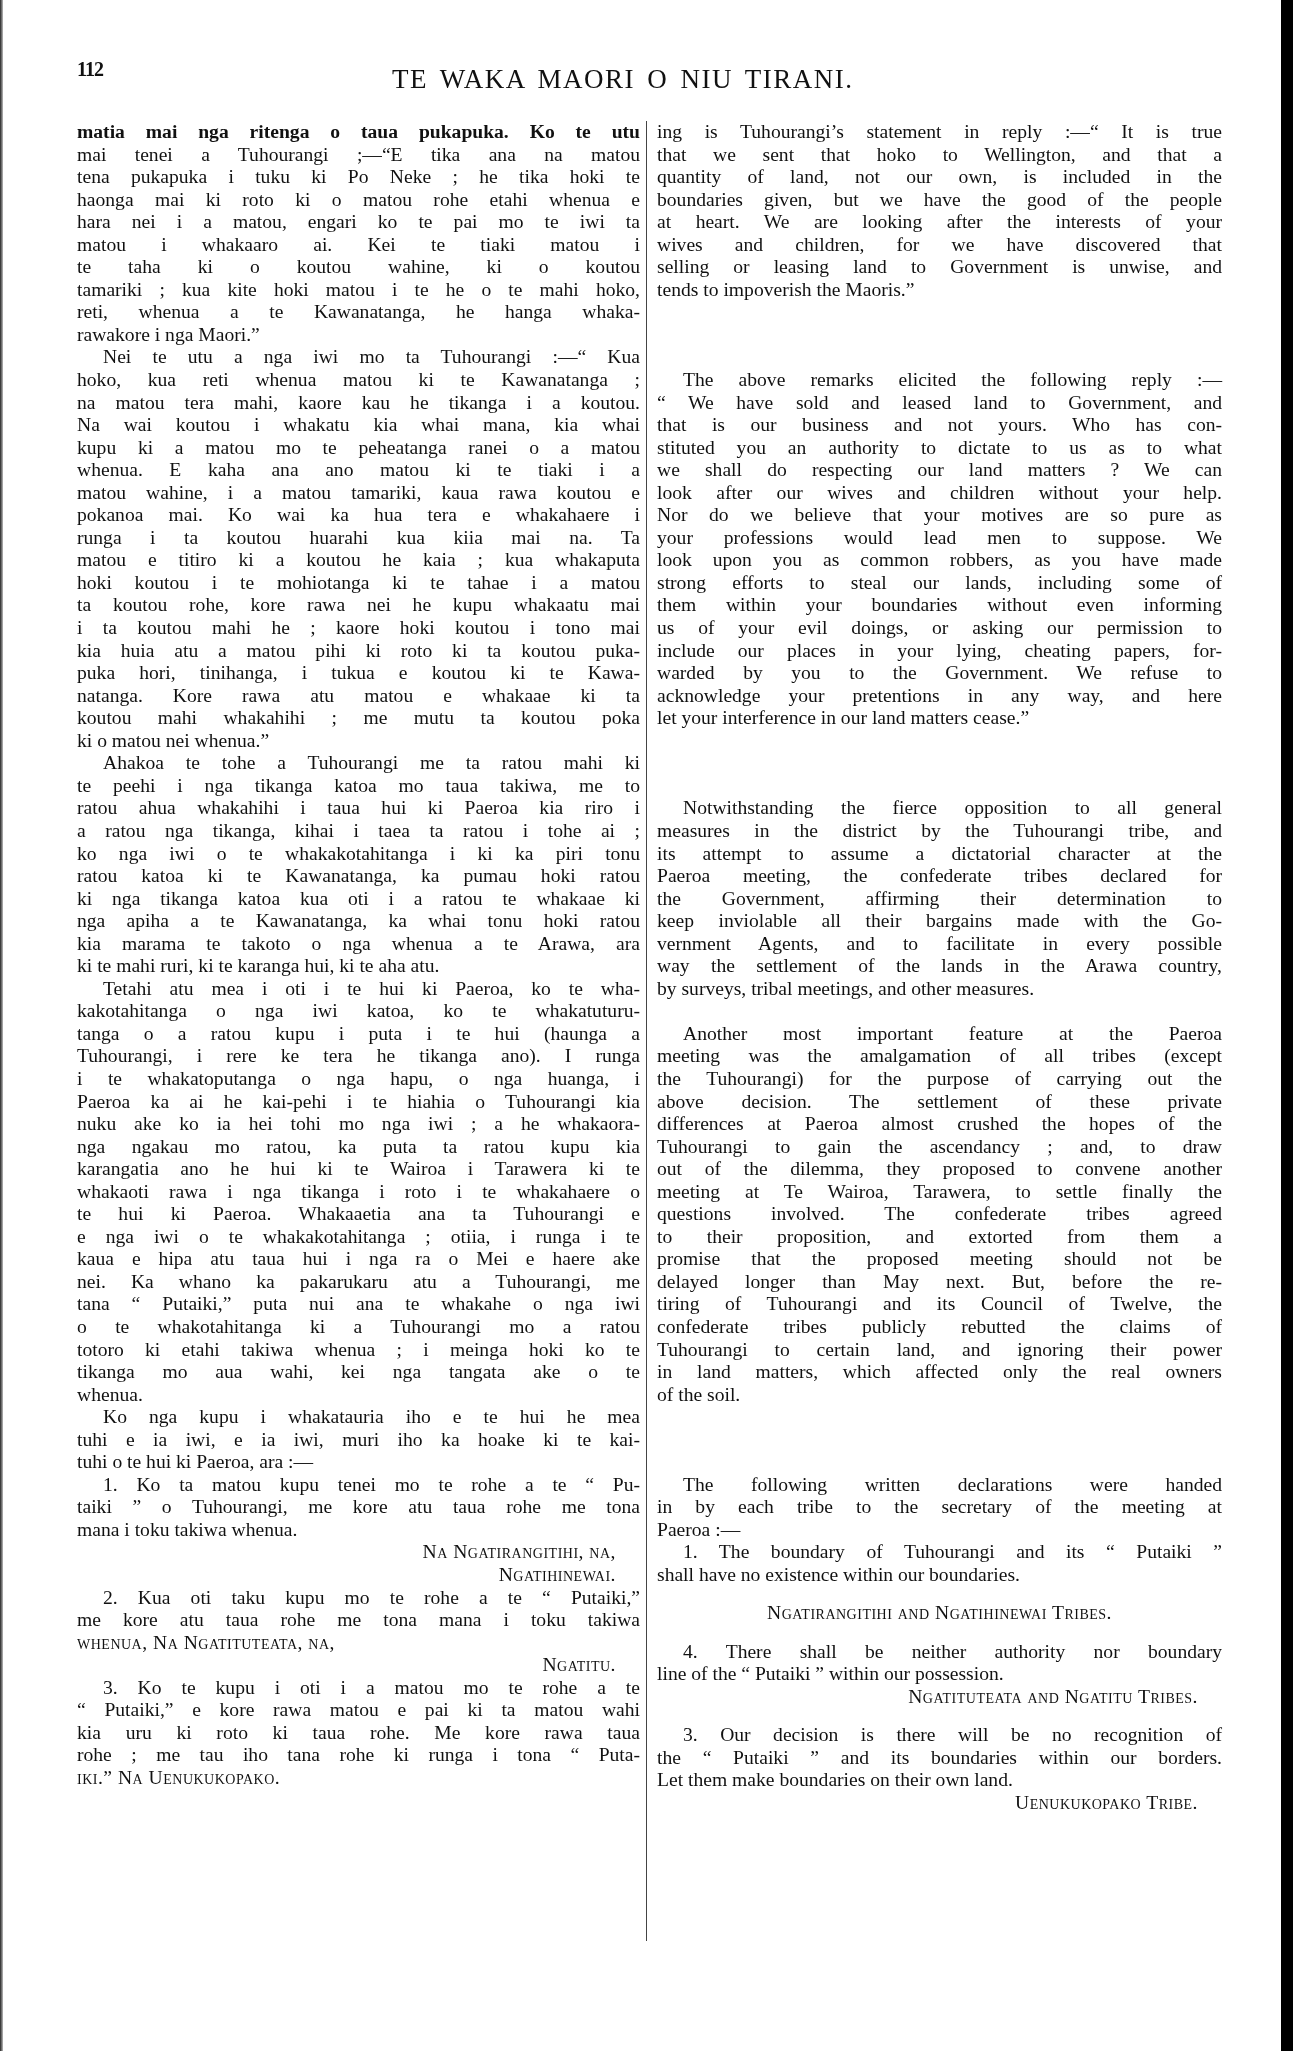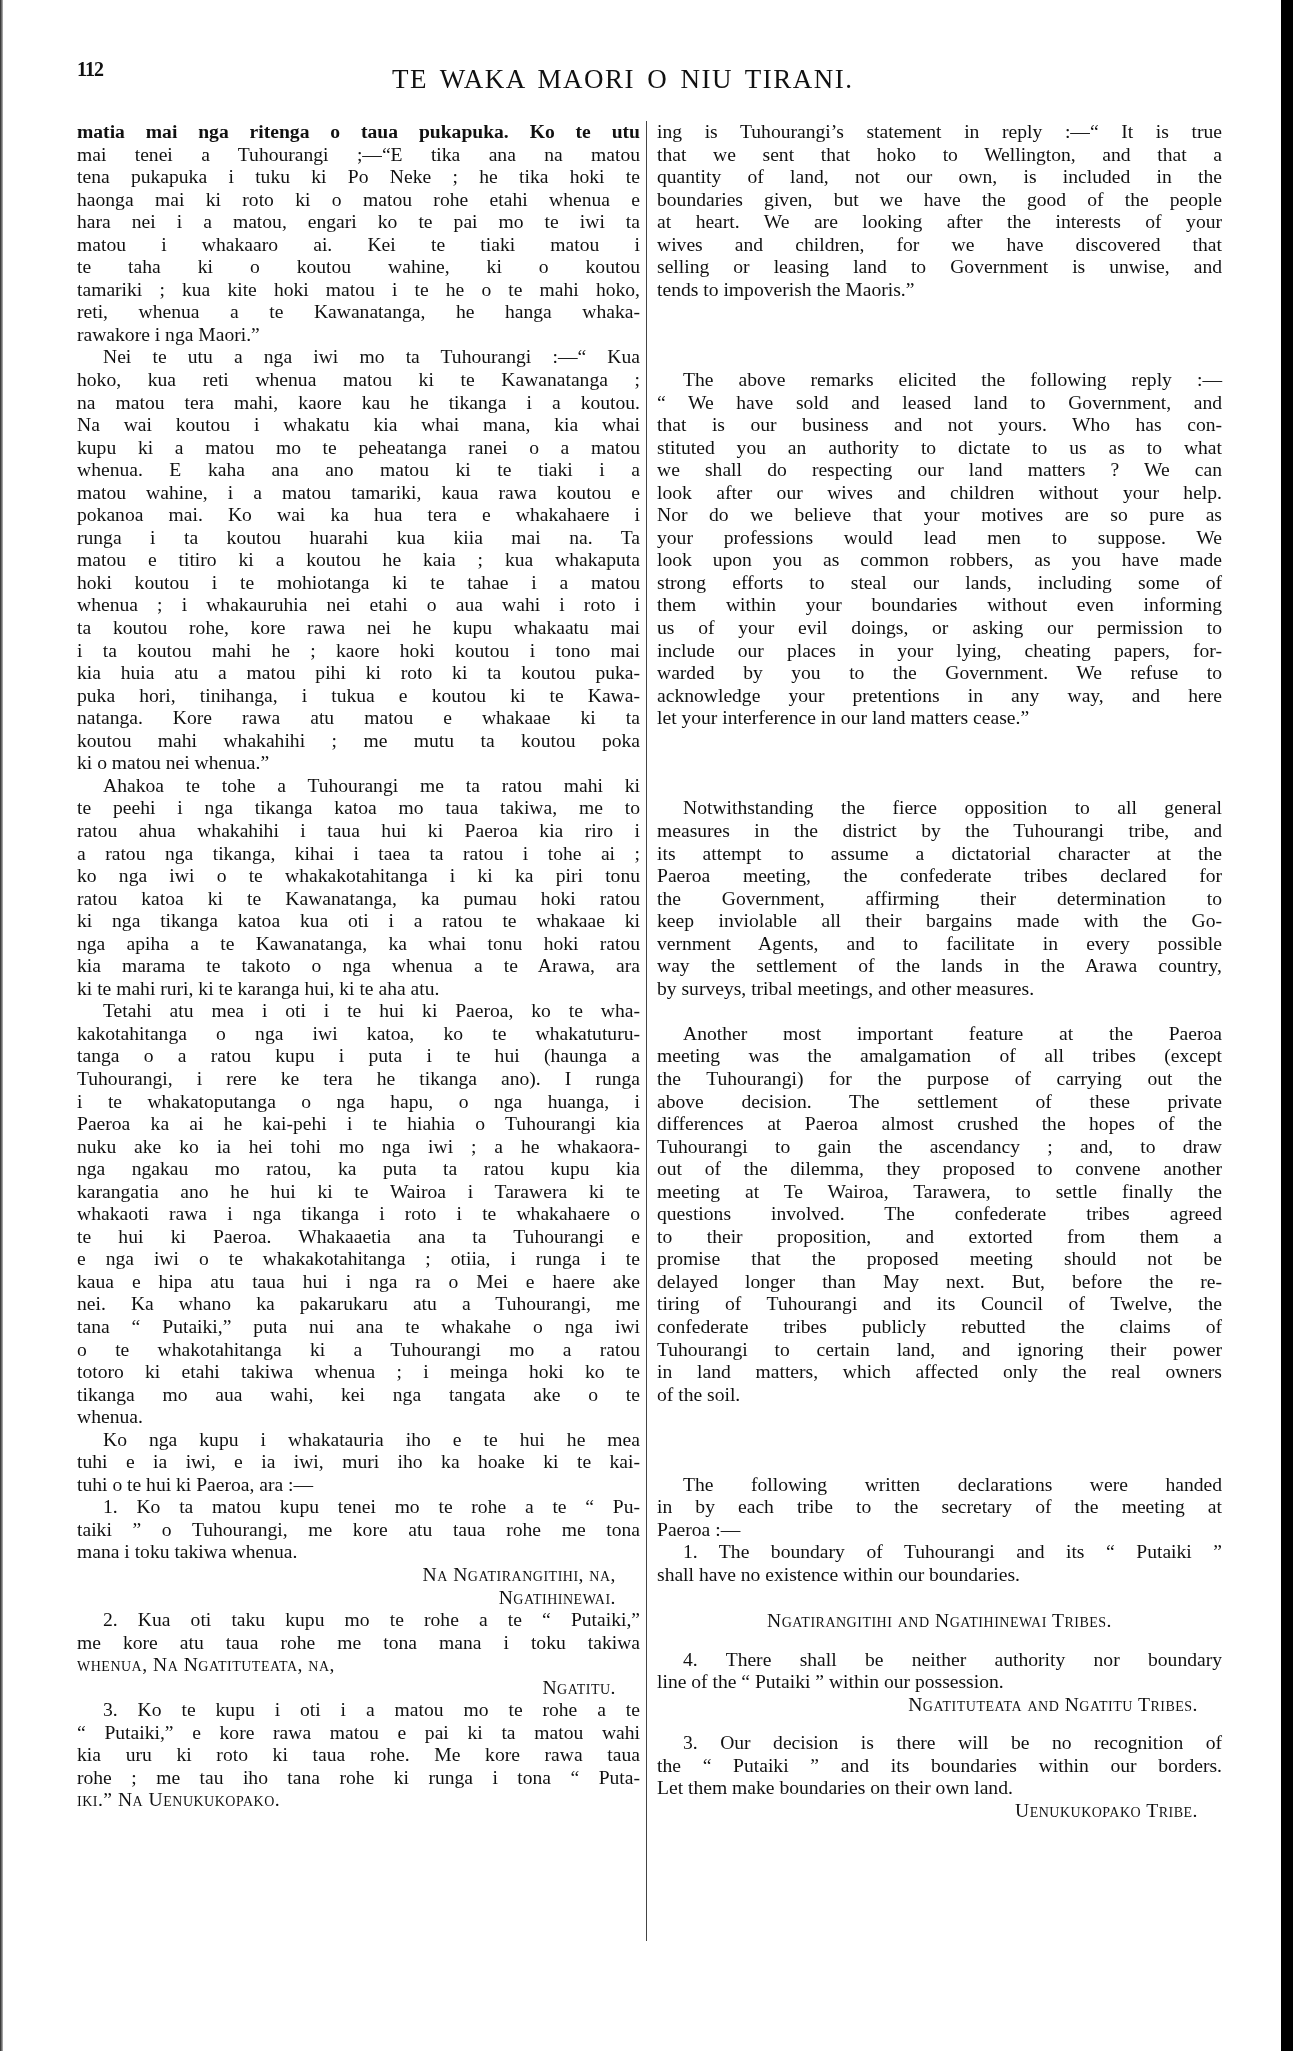--- a/index.html
+++ b/index.html
@@ -17,21 +17,21 @@
     font-family: Liberation Serif, serif; letter-spacing: 1.5px; word-spacing: 4px; }
   .divider { position: absolute; left: 646px; top: 121px; width: 1px; height: 1820px; background: #444; }
   .col { position: absolute; top: 121px; font-family: "Liberation Serif", serif; font-size: 19.6px; }
   .col-left { left: 77px; width: 563px; }
   .col-right { left: 657px; width: 565px; }
   .line { display: block; height: 22.55px; line-height: 22.55px; white-space: nowrap;
     text-align: justify; text-align-last: justify; }
   .line.last { text-align-last: left; }
   .line.indent { padding-left: 26px; }
   .line.right { text-align: center; text-align-last: right; padding-right: 24px; }
-  .line.center { text-align: center; text-align-last: center; margin-top: 8px; }
+  .line.center { text-align: center; text-align-last: center; }
   .gap { display: block; }
   .sc { font-variant: small-caps; letter-spacing: 0.5px; }
   .bold-start { font-weight: bold; }
 </style>
 </head>
 <body>
 
 <div class="edge-left"></div>
 <div class="edge-right"></div>
 
@@ -53,21 +53,20 @@
     <span class="line">hoko, kua reti whenua matou ki te Kawanatanga ;</span>
     <span class="line">na matou tera mahi, kaore kau he tikanga i a koutou.</span>
     <span class="line">Na wai koutou i whakatu kia whai mana, kia whai</span>
     <span class="line">kupu ki a matou mo te peheatanga ranei o a matou</span>
     <span class="line">whenua.  E kaha ana ano matou ki te tiaki i a</span>
     <span class="line">matou wahine, i a matou tamariki, kaua rawa koutou e</span>
     <span class="line">pokanoa mai.  Ko wai ka hua tera e whakahaere i</span>
     <span class="line">runga i ta koutou huarahi kua kiia mai na.  Ta</span>
     <span class="line">matou e titiro ki a koutou he kaia ; kua whakaputa</span>
     <span class="line">hoki koutou i te mohiotanga ki te tahae i a matou</span>
-    <span class="line">whenua ; i whakauruhia nei etahi o aua wahi i roto i</span>
     <span class="line">ta koutou rohe, kore rawa nei he kupu whakaatu mai</span>
     <span class="line">i ta koutou mahi he ;  kaore hoki koutou i tono mai</span>
     <span class="line">kia huia atu a matou pihi ki roto ki ta koutou puka-</span>
     <span class="line">puka hori, tinihanga, i tukua e koutou ki te Kawa-</span>
     <span class="line">natanga.  Kore rawa atu matou e whakaae ki ta</span>
     <span class="line">koutou mahi whakahihi ;  me mutu ta koutou poka</span>
     <span class="line last">ki o matou nei whenua.”</span>
     <span class="line indent">Ahakoa te tohe a Tuhourangi me ta ratou mahi ki</span>
     <span class="line">te peehi i nga tikanga katoa mo taua takiwa, me to</span>
     <span class="line">ratou ahua whakahihi i taua hui ki Paeroa kia riro i</span>

